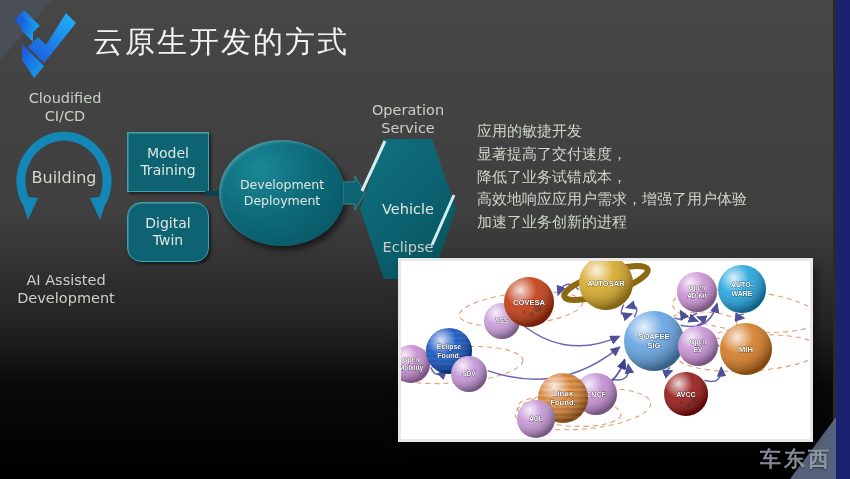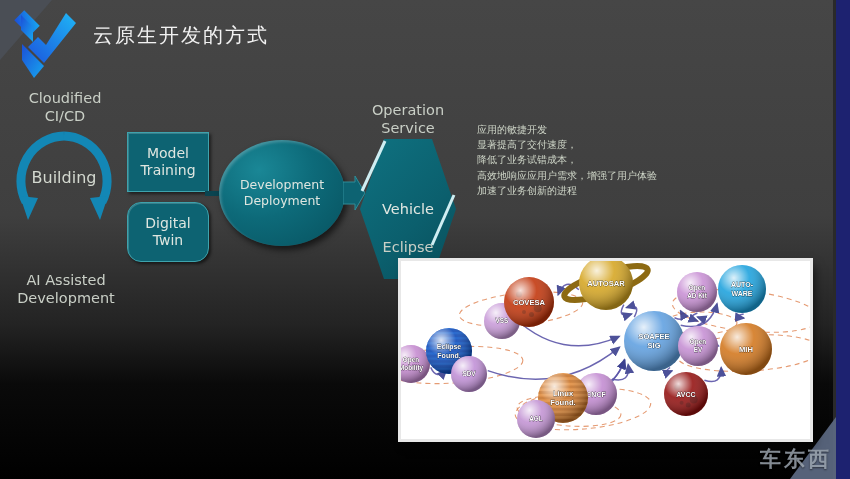--- a/index.html
+++ b/index.html
@@ -13,21 +13,21 @@
   .corner-wedge{position:absolute;right:14px;bottom:0;width:0;height:0;
      border-left:46px solid transparent;border-bottom:62px solid #5b6780;opacity:.95;}
 
   
   .logo-box{position:absolute;left:0;top:0;width:88px;height:88px;overflow:hidden;}
   .logo-bg{position:absolute;left:0;top:0;width:88px;height:88px;background:#4a4e55;
     clip-path:polygon(0 0,52px 0,0 60px);}
   .logo-box svg{position:absolute;left:0;top:0;}
 
   
-  .title{position:absolute;left:93px;top:22px;font-size:20px;color:#f2f2f2;letter-spacing:2px;
+  .title{position:absolute;left:93px;top:22px;font-size:30px;color:#f2f2f2;letter-spacing:2px;
          font-family:"DejaVu Sans",sans-serif;font-weight:400;}
 
   
   .lbl{position:absolute;color:#c9cfc6;font-size:14.5px;text-align:center;line-height:1.22;
        font-family:"DejaVu Sans",sans-serif;}
   .lbl-cloudified{left:10px;top:90px;width:110px;}
   .lbl-ai{left:6px;top:244px;width:120px;margin-top:28px;}
 
   .cycle{position:absolute;left:12px;top:128px;width:104px;height:106px;}
   .cycle-text{position:absolute;left:12px;top:168px;width:104px;text-align:center;
@@ -53,22 +53,22 @@
      color:#e2e8e2;font-size:14.5px;display:flex;align-items:center;justify-content:center;
      font-family:"DejaVu Sans",sans-serif;}
   .hex-hl{position:absolute;left:360px;top:139px;width:96px;height:108px;pointer-events:none;}
   .lbl-op{left:362px;top:102px;width:92px;}
   .lbl-up{left:362px;top:239px;width:92px;}
 
   
   .conn{position:absolute;}
 
   
-  .para-right{position:absolute;left:477px;top:122px;color:#cfd6c8;font-size:10px;line-height:1.52;
-     font-family:Liberation Serif, serif;white-space:pre-line;}
+  .para-right{position:absolute;left:477px;top:122px;color:#cfd6c8;font-size:15px;line-height:1.52;
+     font-family:Liberation Mono, monospace;white-space:pre-line;}
   .para-bottom{position:absolute;left:16px;top:330px;color:#cfd6c8;font-size:15px;line-height:1.62;
      font-family:"DejaVu Sans",sans-serif;white-space:pre-line;}
 
   
   .eco{position:absolute;left:401px;top:261px;width:409px;height:178px;background:#fff;
        box-shadow:0 0 0 3px #e8e8e8, 4px 5px 10px rgba(0,0,0,.7);overflow:hidden;}
   .eco svg{display:block;}
 
   .wm{position:absolute;right:18px;bottom:6px;font-size:21px;color:#9aa3ad;opacity:.85;
       font-family:"DejaVu Sans",sans-serif;letter-spacing:3px;font-weight:bold;

